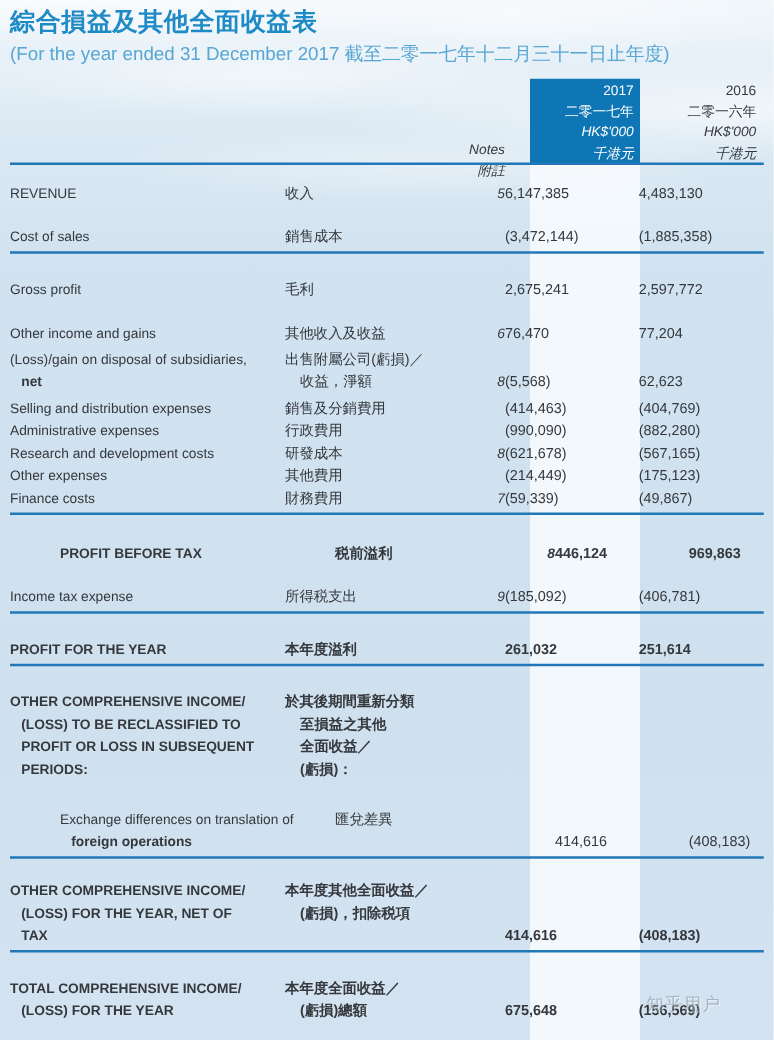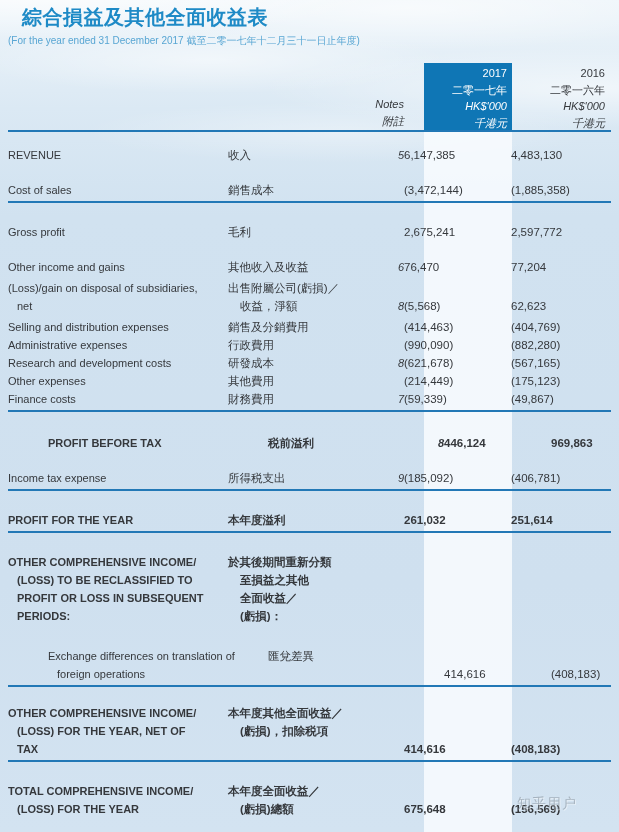--- a/index.html
+++ b/index.html
@@ -13,37 +13,37 @@
   .waves{
     position:absolute;left:0;top:0;right:0;height:200px;pointer-events:none;
     background:
       radial-gradient(90% 45% at 8% -8%,  rgba(255,255,255,.95), rgba(255,255,255,0) 62%),
       radial-gradient(70% 30% at 66% 4%,  rgba(255,255,255,.60), rgba(255,255,255,0) 70%),
       radial-gradient(55% 24% at 34% 30%, rgba(255,255,255,.50), rgba(255,255,255,0) 70%),
       radial-gradient(75% 28% at 96% 44%, rgba(255,255,255,.55), rgba(255,255,255,0) 72%),
       radial-gradient(60% 22% at 55% 66%, rgba(255,255,255,.35), rgba(255,255,255,0) 70%);
   }
   .band{position:absolute;left:424px;top:63px;width:88px;bottom:0;background:rgba(250,253,255,.82);}
-  .title{position:absolute;left:22px;top:4px;margin:0;font-size:20px;font-weight:bold;color:#1e8ac6;letter-spacing:.5px;}
-  .subtitle{position:absolute;left:8px;top:34px;font-size:10px;color:#58a6d3;}
+  .title{position:absolute;left:8px;top:4px;margin:0;font-size:20px;font-weight:bold;color:#1e8ac6;letter-spacing:.5px;}
+  .subtitle{position:absolute;left:8px;top:34px;font-size:15px;color:#58a6d3;}
   .head-2017{
     position:absolute;left:424px;top:63px;width:88px;height:69px;box-sizing:border-box;
     background:#0f76b5;color:#ffffff;text-align:right;padding:2px 5px 0 0;
     font-size:11px;line-height:16.5px;z-index:2;
   }
   .head-2016{position:absolute;right:14px;top:65px;text-align:right;font-size:11px;line-height:16.5px;z-index:2;}
-  .notes-head{position:absolute;right:215px;top:96px;text-align:right;font-style:italic;font-size:11px;line-height:16.5px;z-index:2;}
+  .notes-head{position:absolute;right:215px;top:112px;text-align:right;font-style:italic;font-size:11px;line-height:16.5px;z-index:2;}
   .it{font-style:italic;margin-left:24px;}
   .header-rule{position:absolute;left:8px;top:130px;width:603px;height:2px;background:#2278b6;z-index:2;}
   .table{position:absolute;left:8px;top:132px;width:603px;z-index:1;}
   .trow{display:grid;grid-template-columns:220px 146px 30px 107px 100px;align-items:end;font-size:11px;line-height:18px;}
   .trow.bold{font-weight:bold;}
   .c-en{align-self:start;white-space:nowrap;}
   .c-zh{align-self:start;font-size:11.5px;white-space:nowrap;}
-  .c-en .l + .l{padding-left:9px;}
+  .c-en .l + .l{padding-left:9px;font-weight:bold;}
   .c-zh .l + .l{padding-left:12px;}
   .c-note{text-align:right;font-style:italic;}
   .c-v{text-align:left;font-size:11.5px;padding-right:6px;white-space:nowrap;}
   .hrule{height:2px;background:#2278b6;margin-top:2px;}
   .gap-first{margin-top:14px;}
   .gap-row{margin-top:17px;}
   .gap-section{margin-top:20px;}
   .gap-big{margin-top:22px;padding-left:40px;}
   .gap-line{margin-top:3px;}
   .gap-none{margin-top:0;}

